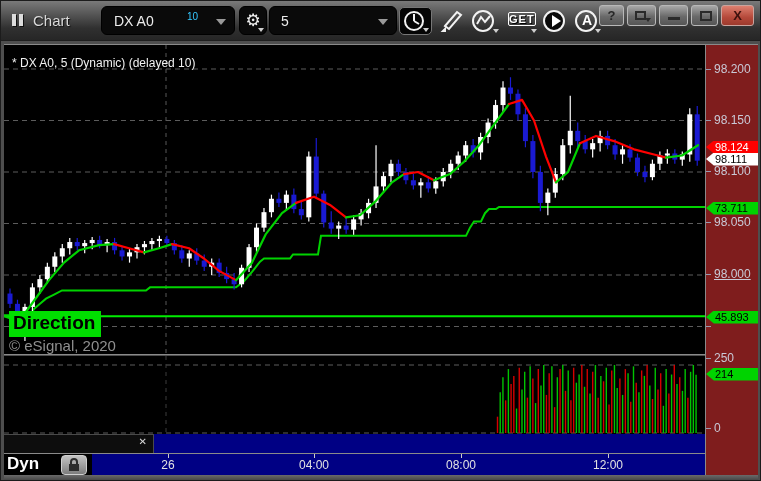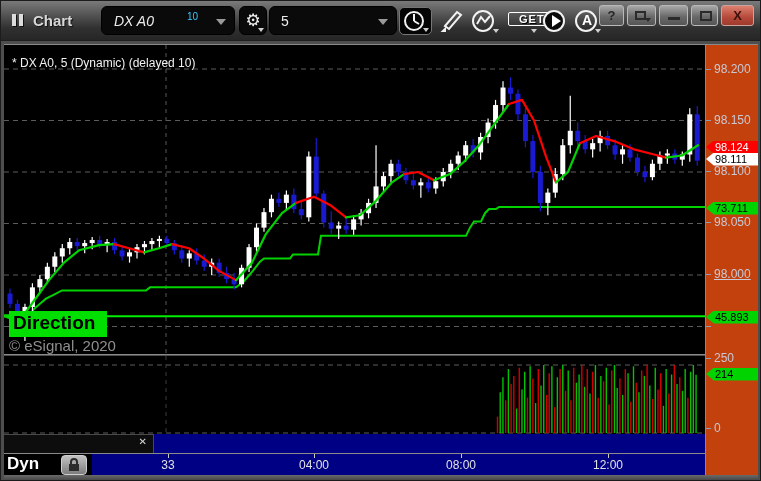--- a/index.html
+++ b/index.html
@@ -7,57 +7,57 @@
   .window{position:relative;width:761px;height:481px;background:#4e4e4e;overflow:hidden;border:1px solid #1c1c1c;}
 
   
   .titlebar{position:absolute;left:0;top:0;width:761px;height:40px;
     background:linear-gradient(#7a7a7a 0%,#4a4a4a 45%,#303030 70%,#262626 100%);
     border-bottom:1px solid #1e1e1e;}
   .win-icon{position:absolute;left:11px;top:13px;width:16px;height:13px;}
   .win-icon i{position:absolute;top:0;width:4px;height:12px;background:#dcdcdc;box-shadow:1px 1px 0 #111;}
   .win-icon i:first-child{left:0;}
   .win-icon i:last-child{left:7px;}
-  .title{position:absolute;left:32px;top:11px;font-size:15px;font-weight:bold;color:#d8d8d8;text-shadow:1px 1px 1px #111;}
+  .title{position:absolute;left:32px;top:11px;font-size:15px;font-weight:normal;color:#d8d8d8;text-shadow:1px 1px 1px #111;}
   .tb-box{position:absolute;top:5px;height:29px;background:#0a0a0a;border:1px solid #000;border-radius:6px;color:#ececec;}
   .sym-box{left:100px;width:134px;}
-  .sym-box .sym{position:absolute;left:12px;top:6px;font-size:14px;font-style:italic;}
+  .sym-box .sym{position:absolute;left:12px;top:6px;font-size:14px;}
   .sym-box sup{position:absolute;right:36px;top:4px;font-size:10px;color:#35c8ff;}
   .int-box{left:268px;width:128px;}
   .int-box .int{position:absolute;left:11px;top:6px;font-size:14px;}
   .caret{position:absolute;right:8px;top:12px;width:0;height:0;border-left:5px solid transparent;border-right:5px solid transparent;border-top:6px solid #999;}
   .gear-btn{left:238px;width:28px;text-align:center;}
   .gear-btn .g{font-size:17px;color:#f0f0f0;line-height:27px;}
   .mini-caret{position:absolute;right:2px;bottom:2px;width:0;height:0;border-left:3px solid transparent;border-right:3px solid transparent;border-top:4px solid #cfcfcf;}
   .tool{position:absolute;top:6px;height:28px;color:#efefef;}
   .clock-btn{left:398px;width:33px;background:#050505;border:1px solid #777;border-radius:5px;}
   .ring{position:absolute;left:4px;top:3px;width:20px;height:20px;border:2px solid #f2f2f2;border-radius:50%;}
   .tool svg{position:absolute;left:0;top:0;}
-  .get-face{position:absolute;left:3px;top:5px;font-size:11px;font-weight:bold;color:#fff;border:1px solid #fff;border-radius:2px;padding:0 10px;letter-spacing:1px;text-shadow:1px 1px 0 #000;}
+  .get-face{position:absolute;left:3px;top:5px;font-size:11px;font-weight:bold;color:#fff;border:1px solid #fff;border-radius:2px;padding:0 0;letter-spacing:1px;text-shadow:1px 1px 0 #000;}
   .play-tri{position:absolute;left:11px;top:8px;width:0;height:0;border-top:6px solid transparent;border-bottom:6px solid transparent;border-left:9px solid #fff;}
   .a-glyph{position:absolute;left:0;top:3px;width:28px;text-align:center;font-size:14px;font-weight:bold;color:#fff;line-height:20px;}
   
   .wbtn{position:absolute;top:4px;height:21px;border:1px solid #b8b8b8;border-radius:3px;
     background:linear-gradient(#a8a8a8,#6a6a6a 55%,#555);color:#262626;text-align:center;font-weight:bold;font-size:13px;line-height:19px;}
   .wbtn.close{background:linear-gradient(#dd8070,#b5493a 60%,#9d3a2d);border-color:#c9a49e;color:#3c100c;}
   .wbtn .bar{position:absolute;left:8px;bottom:5px;width:12px;height:3px;background:#2a2a2a;}
   .wbtn .box{position:absolute;left:8px;top:5px;width:12px;height:10px;border:2px solid #2a2a2a;}
   .wbtn .rst{position:absolute;left:7px;top:5px;width:11px;height:9px;border:2px solid #2a2a2a;}
   .wbtn .rst-c{position:absolute;right:4px;bottom:3px;width:0;height:0;border-left:3px solid transparent;border-right:3px solid transparent;border-top:4px solid #2a2a2a;}
 
   
   .main-pane{position:absolute;left:3px;top:44px;width:701px;height:309px;background:#000;}
   .vol-pane{position:absolute;left:3px;top:355px;width:701px;height:78px;background:#000;}
   .sep{position:absolute;background:#8a8a8a;}
   .legend{position:absolute;left:8px;top:11px;font-size:12px;color:#f2f2f2;white-space:nowrap;}
-  .direction{position:absolute;left:5px;top:266px;background:#00df00;color:#000;font-size:19px;font-weight:bold;padding:0 12px 2px 4px;line-height:24px;}
+  .direction{position:absolute;left:5px;top:266px;background:#00df00;color:#000;font-size:19px;font-weight:bold;padding:0 6px 2px 4px;line-height:24px;}
   .watermark{position:absolute;left:5px;top:292px;font-size:15px;color:#8f8f8f;}
 
   
-  .price-axis{position:absolute;left:704px;top:44px;width:53px;height:430px;background:#c2410c;border-left:1px solid #8a8a8a;}
+  .price-axis{position:absolute;left:704px;top:44px;width:53px;height:430px;background:#7f1d1d;border-left:1px solid #8a8a8a;}
   .tick-label{position:absolute;left:8px;font-size:12px;color:#c9c9d6;}
   .tick-dash{position:absolute;left:0;width:5px;height:1px;background:#9a9ab0;}
   .badge{position:absolute;left:0;width:60px;height:13px;font-size:11px;line-height:13px;padding-left:9px;
     clip-path:polygon(0 50%,13% 0,100% 0,100% 100%,13% 100%);}
   .badge.red{background:#ff0000;color:#fff;}
   .badge.white{background:#ffffff;color:#000;}
   .badge.green{background:#00d300;color:#000;}
 
   .tab-bar{position:absolute;left:3px;top:433px;width:701px;height:19px;background:#000084;}
   .vol-tab{position:absolute;left:0;top:0;width:150px;height:19px;background:#0d0d0d;border-right:1px solid #4a4a4a;border-top:1px solid #4a4a4a;color:#e0e0e0;font-size:12px;line-height:18px;padding-left:8px;}
@@ -496,21 +496,21 @@
     <div class="dyn-area">
       <span class="dyn-label">Dyn</span>
       <span class="lock-btn">
         <svg width="24" height="18">
           <rect x="7" y="8" width="10" height="7" fill="#2c2c2c"></rect>
           <path d="M9 8 V6 a3 3 0 0 1 6 0 V8" stroke="#2c2c2c" stroke-width="2" fill="none"></path>
         </svg>
       </span>
     </div>
   <div class="time-tick" style="left: 164px;"></div>
-      <span class="time-label" style="left: 164px;">33</span>
+      <span class="time-label" style="left: 164px;">26</span>
       <div class="time-tick" style="left: 310px;"></div>
       <span class="time-label" style="left: 310px;">04:00</span>
       <div class="time-tick" style="left: 457px;"></div>
       <span class="time-label" style="left: 457px;">08:00</span>
       <div class="time-tick" style="left: 604px;"></div>
       <span class="time-label" style="left: 604px;">12:00</span>
     </div>
 
   <div class="bottom-frame"></div>
   <div class="right-frame" style="left:757px;"></div>

